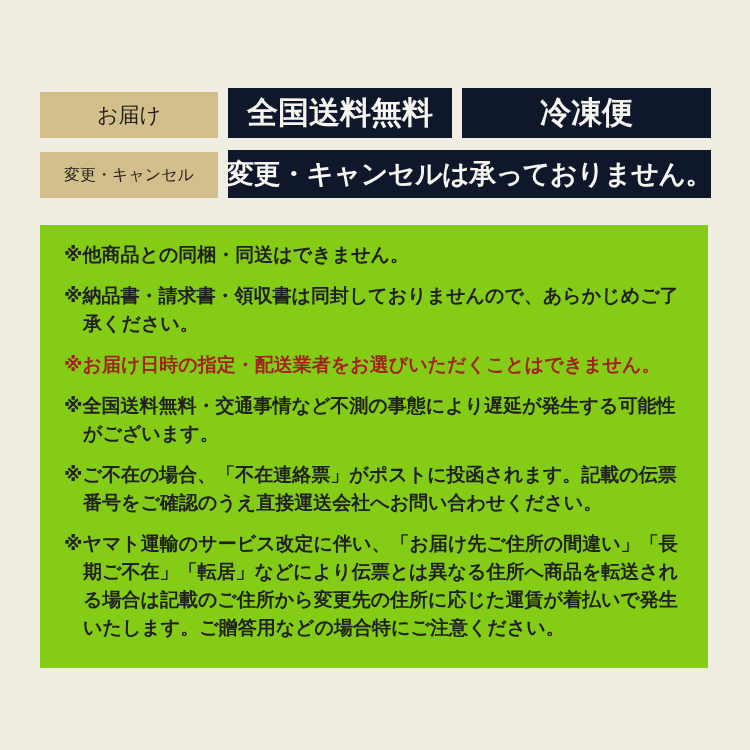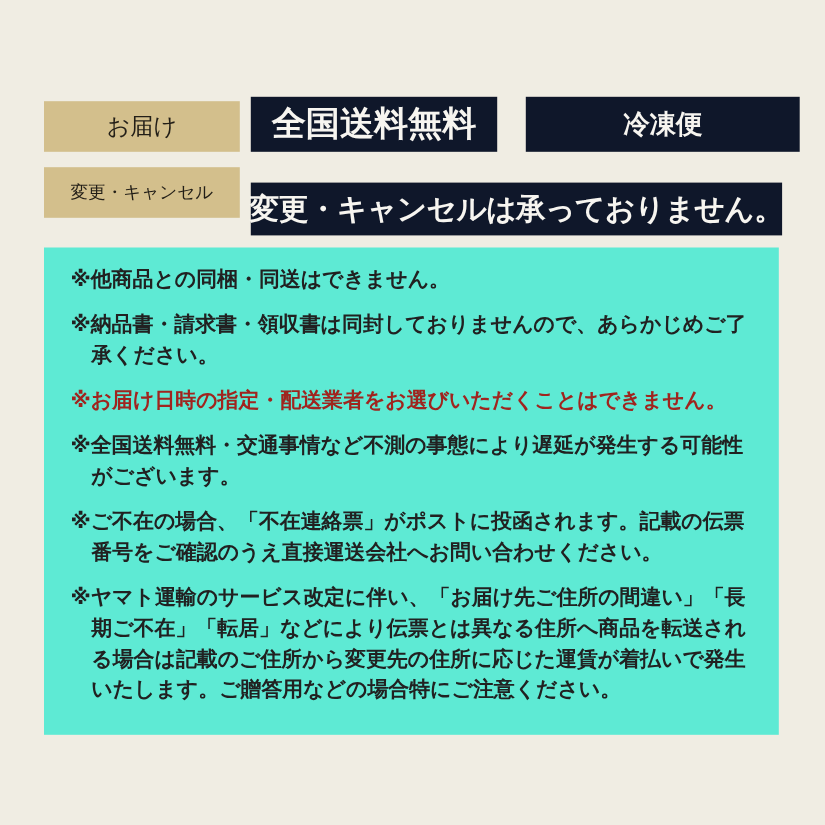--- a/index.html
+++ b/index.html
@@ -29,31 +29,31 @@
     font-weight: 500;
   }
   .blackbox {
     background: #0f172a;
     color: #f7f5f0;
     font-family: "Liberation Serif", "DejaVu Serif", serif;
     font-weight: bold;
   }
   .tan-deliver   { left: 40px;  top: 92px;  width: 178px; height: 46px; font-size: 21px; }
   .black-ship    { left: 228px; top: 88px;  width: 224px; height: 50px; font-size: 31px; }
-  .black-frozen  { left: 462px; top: 88px;  width: 249px; height: 50px; font-size: 24px; margin-left: 16px; }
+  .black-frozen  { left: 462px; top: 88px;  width: 249px; height: 50px; font-size: 31px; }
   .tan-cancel    { left: 40px;  top: 152px; width: 178px; height: 46px; font-size: 16px; }
-  .black-cancel  { left: 228px; top: 166px; width: 483px; height: 48px; font-size: 27px; letter-spacing: -0.5px; }
+  .black-cancel  { left: 228px; top: 150px; width: 483px; height: 48px; font-size: 27px; letter-spacing: -0.5px; }
   .notes-panel {
     position: absolute;
     left: 40px;
     top: 225px;
     width: 668px;
     min-height: 443px;
     box-sizing: border-box;
-    background: #5eead4;
+    background: #84cc16;
     padding: 16px 18px 10px 24px;
   }
   .note {
     margin: 0 0 13px 0;
     padding-left: 19px;
     text-indent: -19px;
     font-size: 19px;
     font-weight: bold;
     line-height: 28px;
     color: #212121;

